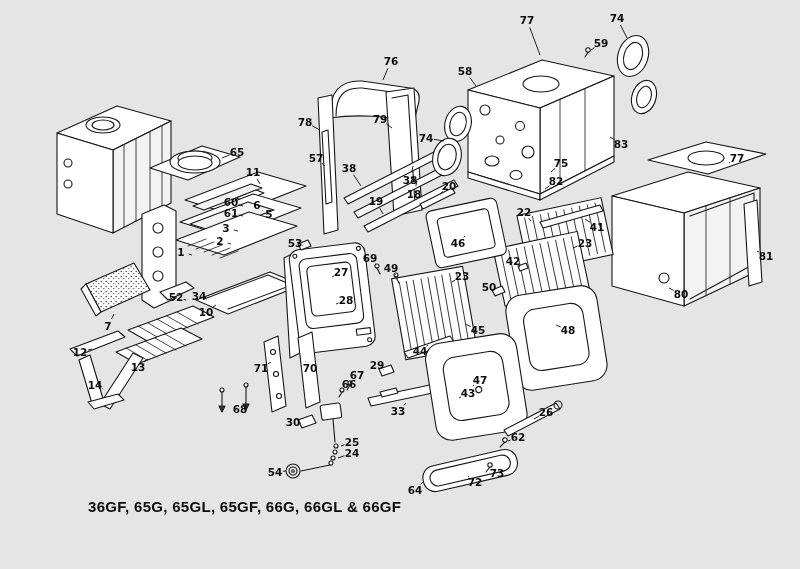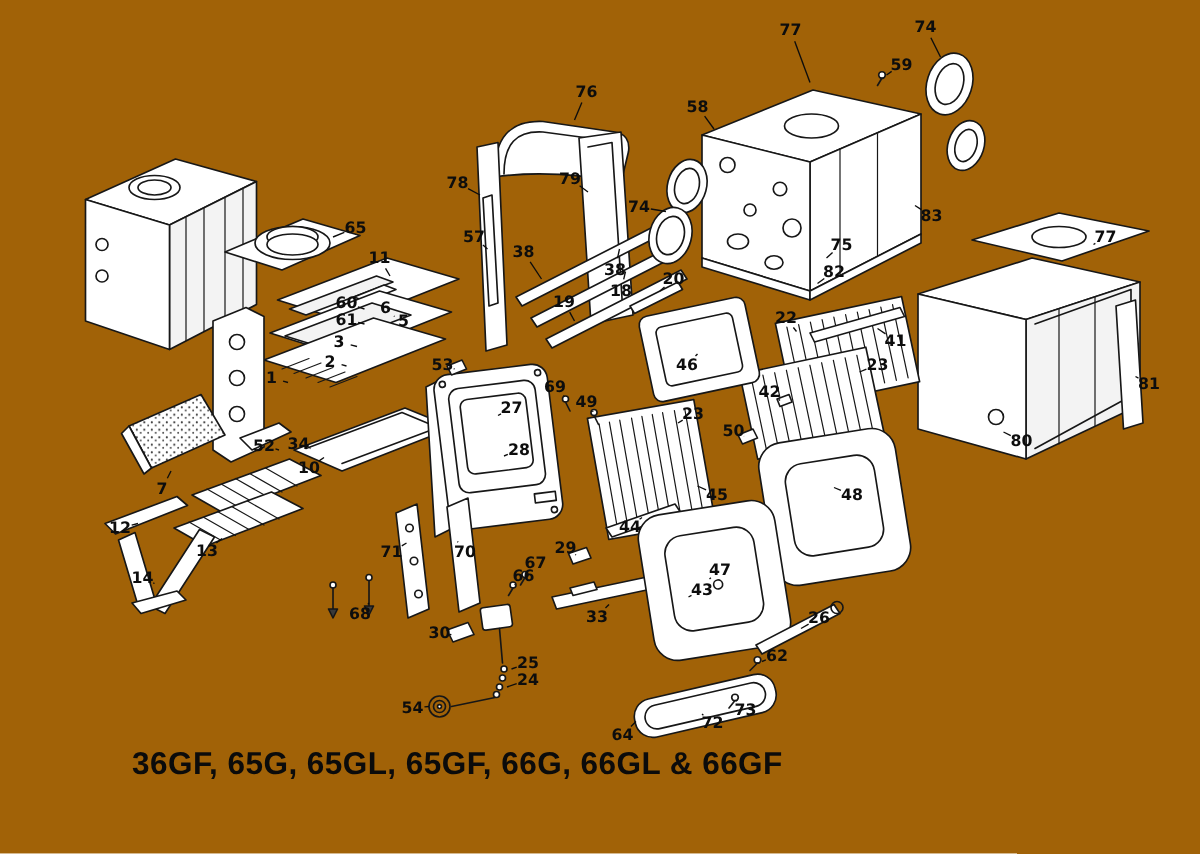--- a/index.html
+++ b/index.html
@@ -1,20 +1,20 @@
 <!DOCTYPE html>
 <html><head>
 <meta charset="utf-8">
 <style>
   html, body { margin: 0; padding: 0; background: #ffffff; }
   .stage {
     position: relative;
     width: 800px;
     height: 569px;
-    background: #a16207;
+    background: #e5e5e5;
     overflow: hidden;
     font-family: "Liberation Sans", sans-serif;
   }
   svg { position: absolute; left: 0; top: 0; }
   .ink { fill: #ffffff; stroke: #171717; stroke-width: 1.1; stroke-linejoin: round; stroke-linecap: round; }
   .ink line, .ink polyline, .ink path.noFill { fill: none; }
   .thin { stroke-width: 0.8; }
   .shade { fill: #f3f3f3; }
   .dark { fill: #3a3a3a; stroke: #171717; }
   .part-label {
@@ -25,21 +25,21 @@
     text-anchor: middle;
     stroke: none;
   }
   .leader { stroke: #0d0d0d; stroke-width: 0.9; fill: none; }
   .caption {
     position: absolute;
     left: 88px;
     top: 498px;
     font-family: "Liberation Sans", sans-serif;
     font-weight: bold;
-    font-size: 21px;
+    font-size: 15px;
     color: #0b0b0b;
     letter-spacing: 0.3px;
     white-space: nowrap;
   }
 </style>
 </head>
 <body>
 
 <div class="stage">
 <svg width="800" height="569" viewBox="0 0 800 569">

